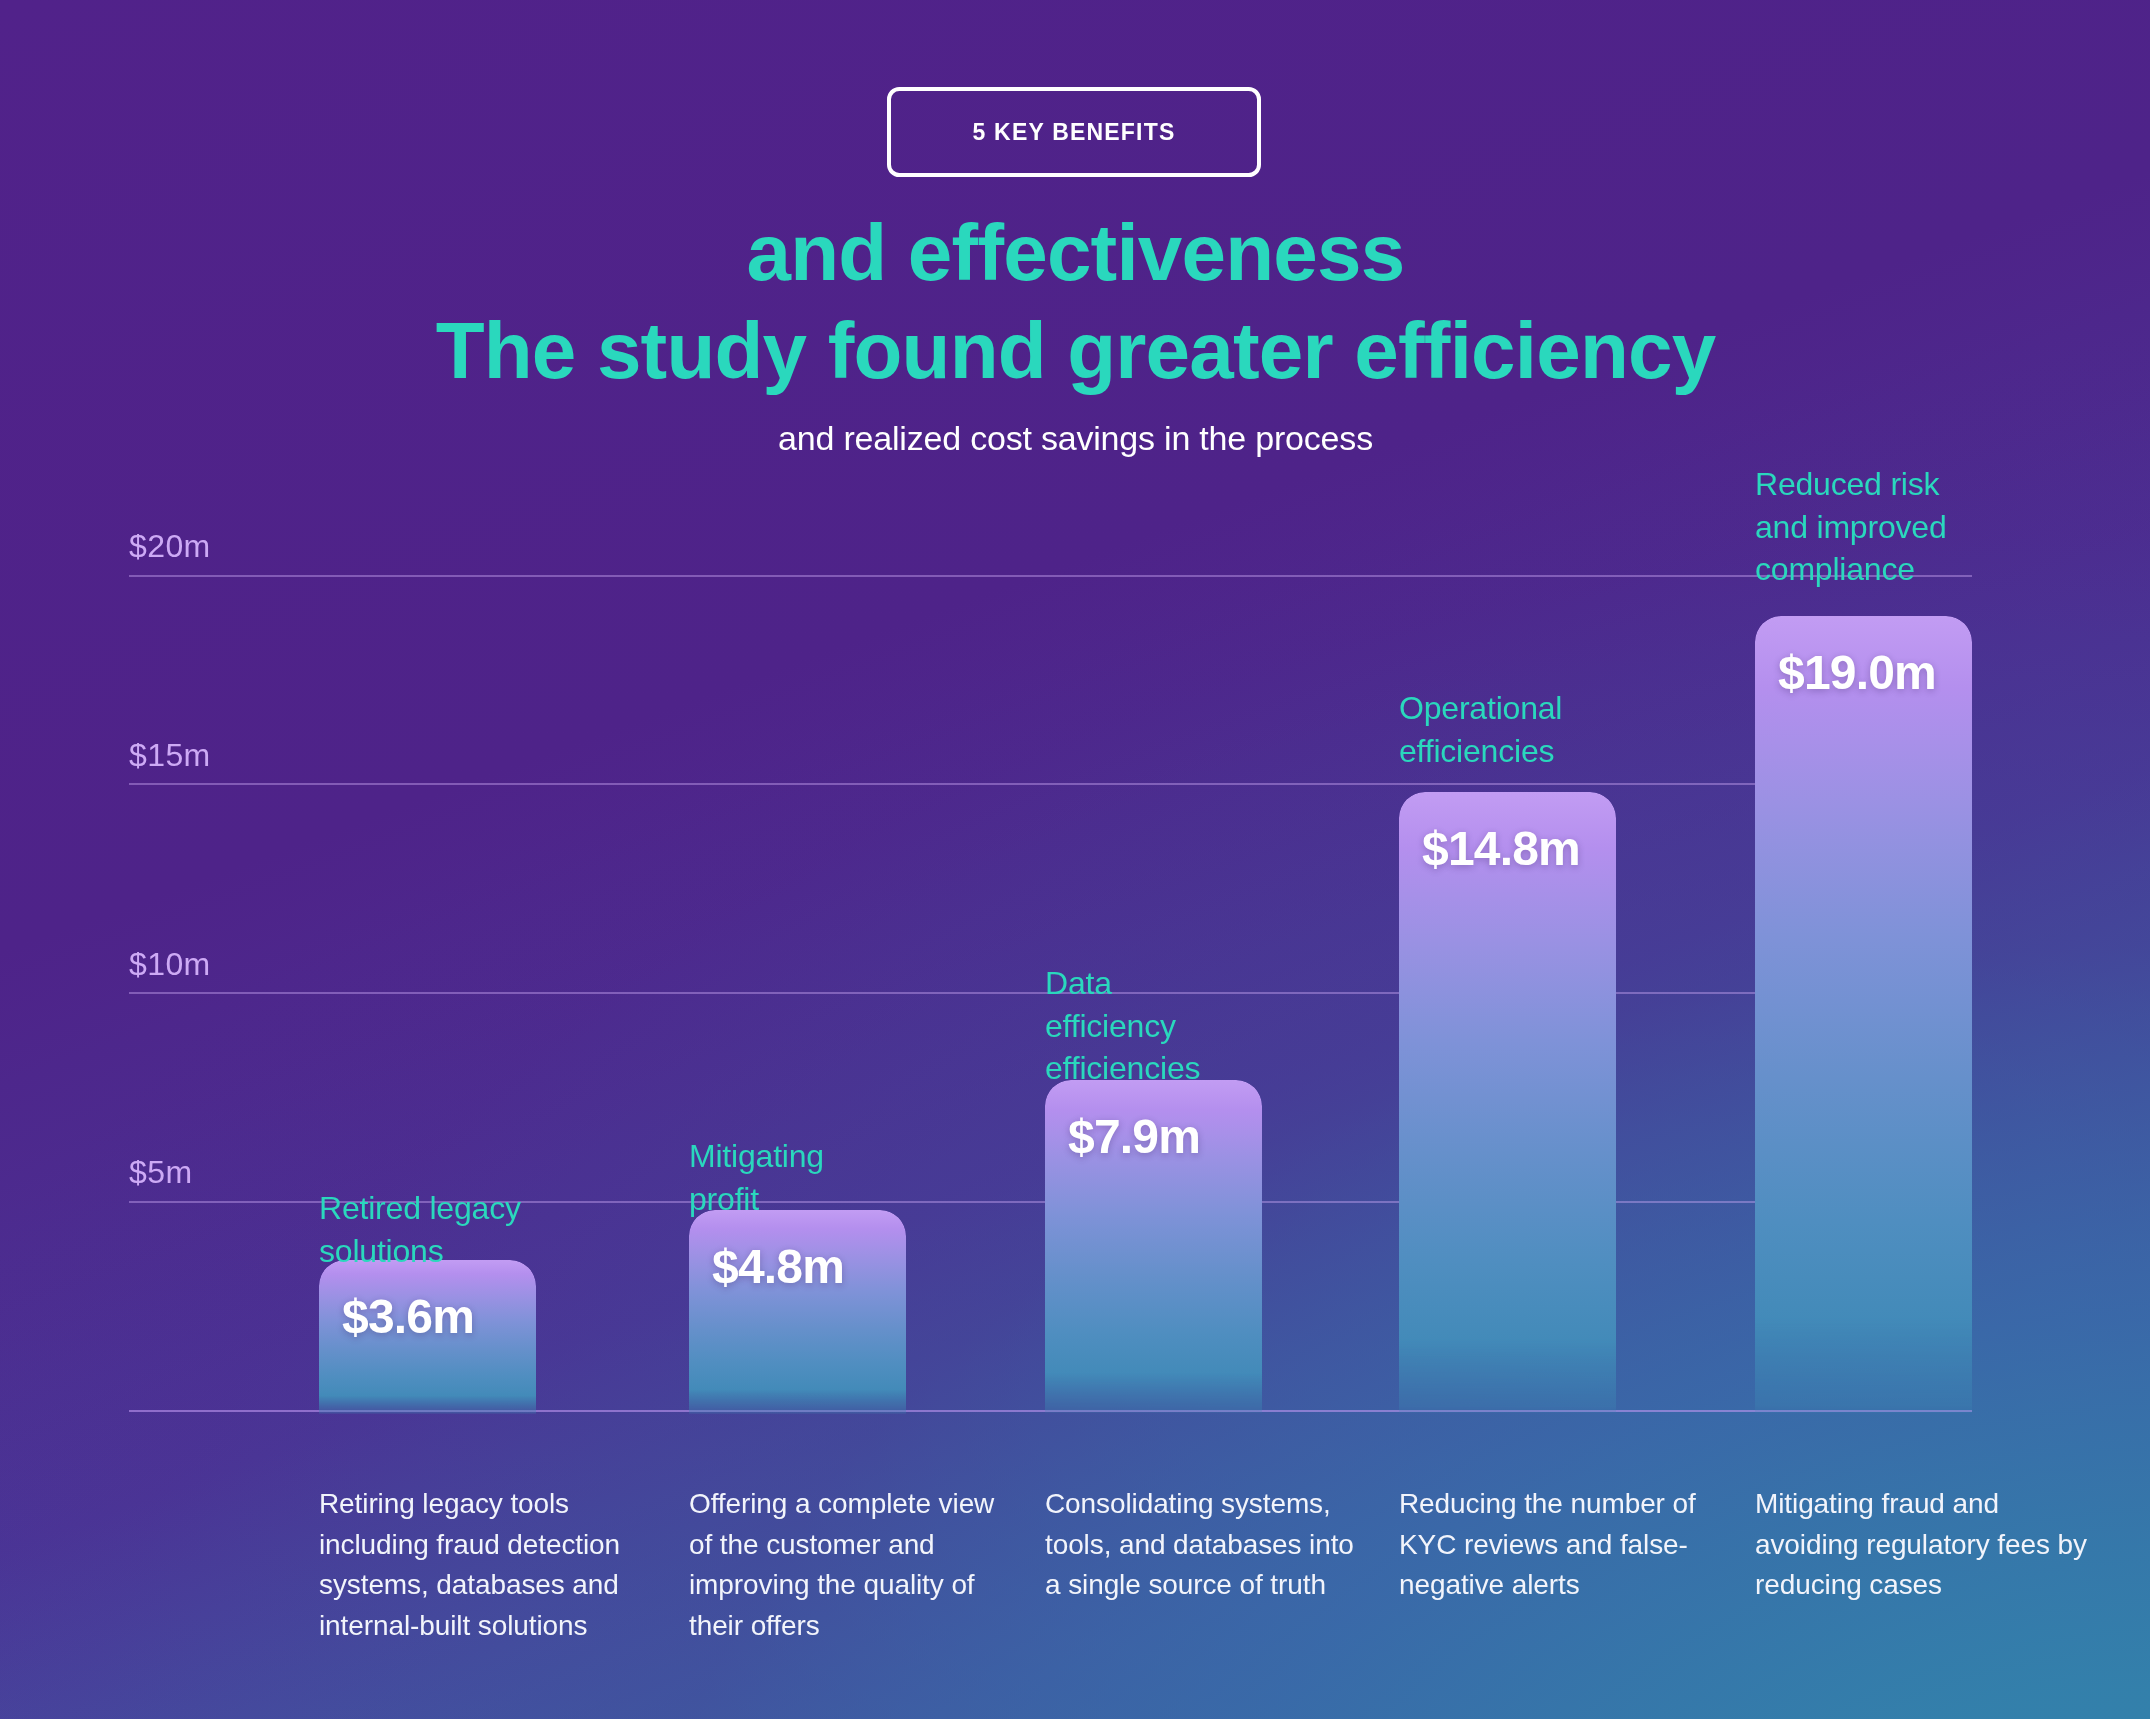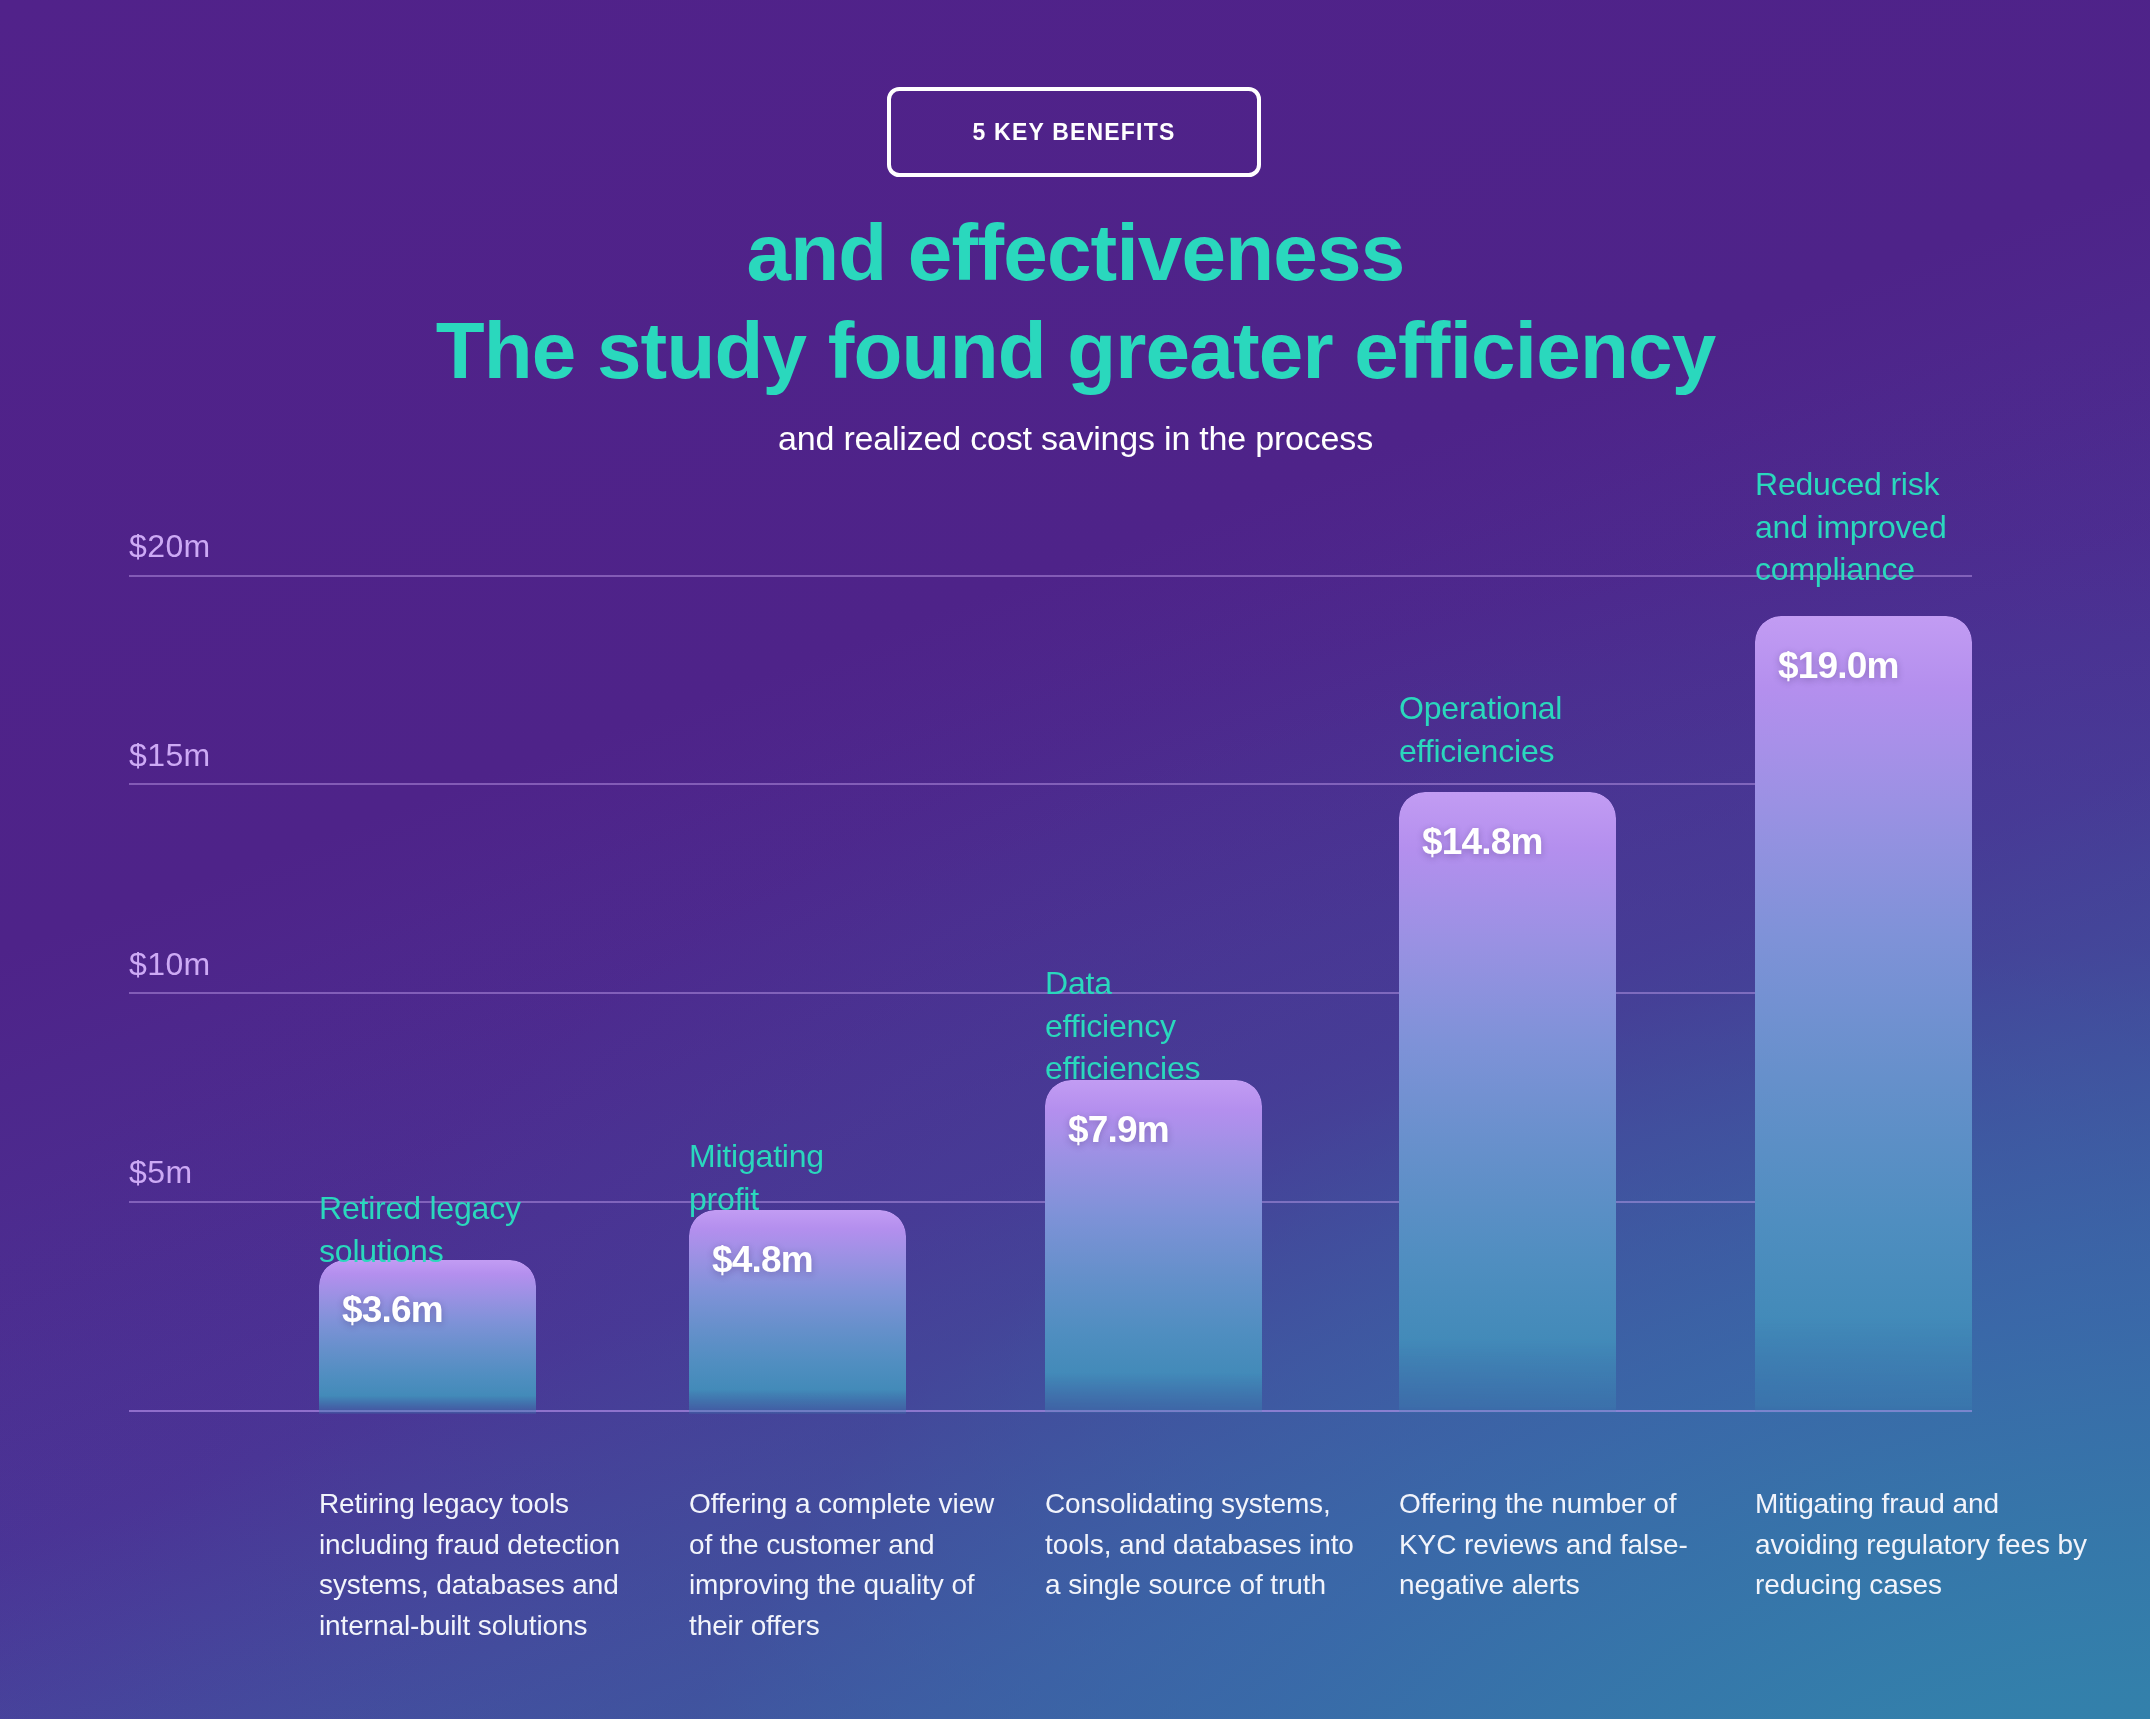--- a/index.html
+++ b/index.html
@@ -52,21 +52,21 @@
     position:absolute;left:0;top:0;width:100%;height:100%;
     border-radius:26px 26px 0 0;
     background:linear-gradient(180deg,
        #c29cf3 0%, #b48fee 9%, #9a91e3 24%, #7f92d8 40%,
        #6690cb 58%, #4f8ec0 76%, #418ab8 90%, #3d87b4 100%);
     -webkit-mask-image:linear-gradient(180deg, rgba(0,0,0,1) 0%, rgba(0,0,0,1) 88%, rgba(0,0,0,0.35) 99%, rgba(0,0,0,0.12) 100%);
     mask-image:linear-gradient(180deg, rgba(0,0,0,1) 0%, rgba(0,0,0,1) 88%, rgba(0,0,0,0.35) 99%, rgba(0,0,0,0.12) 100%);
   }
   .bar-value{
     position:absolute;left:23px;top:29px;
-    color:#ffffff;font-size:37px;font-weight:bold;letter-spacing:-0.8px;
+    color:#ffffff;font-size:48px;font-weight:bold;letter-spacing:-0.8px;
     text-shadow:0 1.5px 7.7px rgba(40,20,80,0.28);
     white-space:nowrap;
   }
   .cat-label{
     position:absolute;
     color:#2ad8bd;font-size:32px;font-weight:400;line-height:1.33;
     letter-spacing:-0.2px;
   }
   .desc{
     position:absolute;
@@ -135,21 +135,21 @@
     <div class="desc" style="left:1045px;top:1484px;width:323px;">Consolidating systems, tools, and databases into a single source of truth</div>
 
     <div class="bar-wrap" style="left:1399px;top:792px;width:217px;height:621px;">
       <div class="bar"></div>
       <div class="bar-value">$14.8m</div>
     </div>
     <div class="cat-label" style="left:1399px;top:687px;width:323px;">
       <div>Operational</div>
       <div>efficiencies</div>
     </div>
-    <div class="desc" style="left:1399px;top:1484px;width:323px;">Offering the number of KYC reviews and false-negative alerts</div>
+    <div class="desc" style="left:1399px;top:1484px;width:323px;">Reducing the number of KYC reviews and false-negative alerts</div>
 
     <div class="bar-wrap" style="left:1755px;top:616px;width:217px;height:797px;">
       <div class="bar"></div>
       <div class="bar-value">$19.0m</div>
     </div>
     <div class="cat-label" style="left:1755px;top:463px;width:323px;">
       <div>Reduced risk</div>
       <div>and improved</div>
       <div>compliance</div>
     </div>

